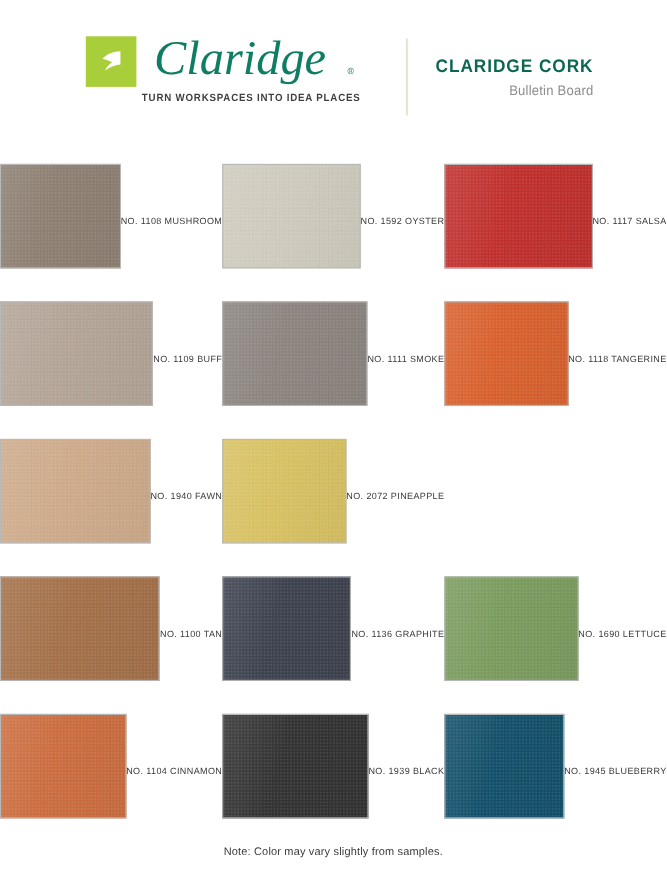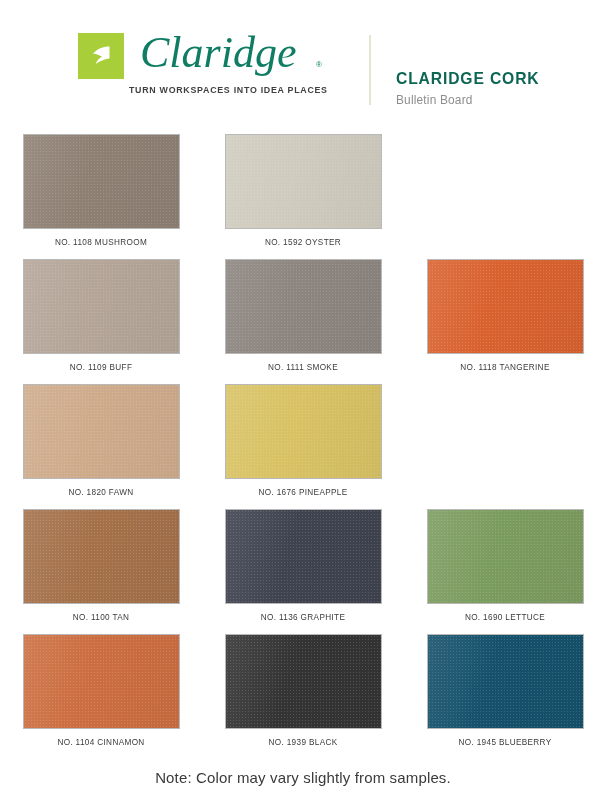--- a/index.html
+++ b/index.html
@@ -37,41 +37,41 @@
     font-size: 9.5px; letter-spacing: 0.78px;
     color: #3f3f3f; font-weight: 700;
     font-family: "Liberation Sans", sans-serif;
     white-space: nowrap;
     transform: scaleX(0.93); transform-origin: right center;
   }
   .divider {
     position: absolute; left: 369px; top: 35px;
     width: 2px; height: 70px; background: #e3e7cf;
   }
-  .header-title-block { position: absolute; left: 396px; top: 69px; }
+  .header-title-block { position: absolute; left: 396px; top: 51px; text-align: right; }
   .header-title {
     font-size: 16.5px; font-weight: 700; color: #0d6654;
     letter-spacing: 0.9px; white-space: nowrap;
     transform: scaleX(0.95); transform-origin: left center;
   }
   .header-subtitle {
     margin-top: 5px;
     font-size: 12.5px; color: #8d8d8d; font-weight: 400;
     letter-spacing: 0.2px; white-space: nowrap;
     transform: scaleX(0.95); transform-origin: left center;
   }
 
   
   .grid {
     position: absolute; left: 0; top: 134px;
     width: 606px;
   }
   .swatch-row { display: flex; height: 125px; }
   .swatch-cell {
-    width: 202px; display: flex; flex-direction: column; align-items: center;
+    width: 202px; display: flex; flex-direction: row; align-items: center;
   }
   .chip-wrap { position: relative; width: 157px; height: 95px; }
   .chip {
     position: absolute; inset: 0;
     border: 1px solid #b9b9b9;
     background-repeat: repeat;
     background-size: 4px 4px, 7px 7px, 100% 100%;
   }
   .chip .tex {
     position: absolute; inset: 0;
@@ -89,21 +89,21 @@
   .chip-label {
     margin-top: 9px;
     font-size: 8.2px; color: #3a3a3a; letter-spacing: 0.35px;
     white-space: nowrap; text-align: center;
     font-family: "Liberation Sans", sans-serif;
   }
 
   
   .footer-note {
     position: absolute; left: 0; top: 769px; width: 606px;
-    text-align: center; font-size: 15px; color: #3a3a3a;
+    text-align: center; font-size: 10px; color: #3a3a3a;
     letter-spacing: 0.15px;
   }
 </style>
 </head>
 <body>
 
 <div class="page">
 
   <div class="header">
 
@@ -146,20 +146,29 @@
       </div>
       <div class="swatch-cell">
         <div class="chip-wrap">
           <div class="chip" style="background-color: rgb(207, 203, 190);">
             <div class="tex"></div>
             <div class="sheen"></div>
           </div>
         </div>
         <div class="chip-label">NO. 1592 OYSTER</div>
       </div>
+      <div class="swatch-cell">
+        <div class="chip-wrap">
+          <div class="chip" style="background-color: rgb(192, 49, 46);">
+            <div class="tex"></div>
+            <div class="sheen"></div>
+          </div>
+        </div>
+        <div class="chip-label">NO. 1117 SALSA</div>
+      </div>
     </div>
 
     <div class="swatch-row">
       <div class="swatch-cell">
         <div class="chip-wrap">
           <div class="chip" style="background-color: rgb(180, 165, 152);">
             <div class="tex"></div>
             <div class="sheen"></div>
           </div>
         </div>
@@ -186,30 +195,30 @@
     </div>
 
     <div class="swatch-row">
       <div class="swatch-cell">
         <div class="chip-wrap">
           <div class="chip" style="background-color: rgb(206, 171, 139);">
             <div class="tex"></div>
             <div class="sheen"></div>
           </div>
         </div>
-        <div class="chip-label">NO. 1820 FAWN</div>
+        <div class="chip-label">NO. 1940 FAWN</div>
       </div>
       <div class="swatch-cell">
         <div class="chip-wrap">
           <div class="chip" style="background-color: rgb(216, 194, 100);">
             <div class="tex"></div>
             <div class="sheen"></div>
           </div>
         </div>
-        <div class="chip-label">NO. 1676 PINEAPPLE</div>
+        <div class="chip-label">NO. 2072 PINEAPPLE</div>
       </div>
     </div>
 
     <div class="swatch-row">
       <div class="swatch-cell">
         <div class="chip-wrap">
           <div class="chip" style="background-color: rgb(164, 113, 74);">
             <div class="tex"></div>
             <div class="sheen"></div>
           </div>

